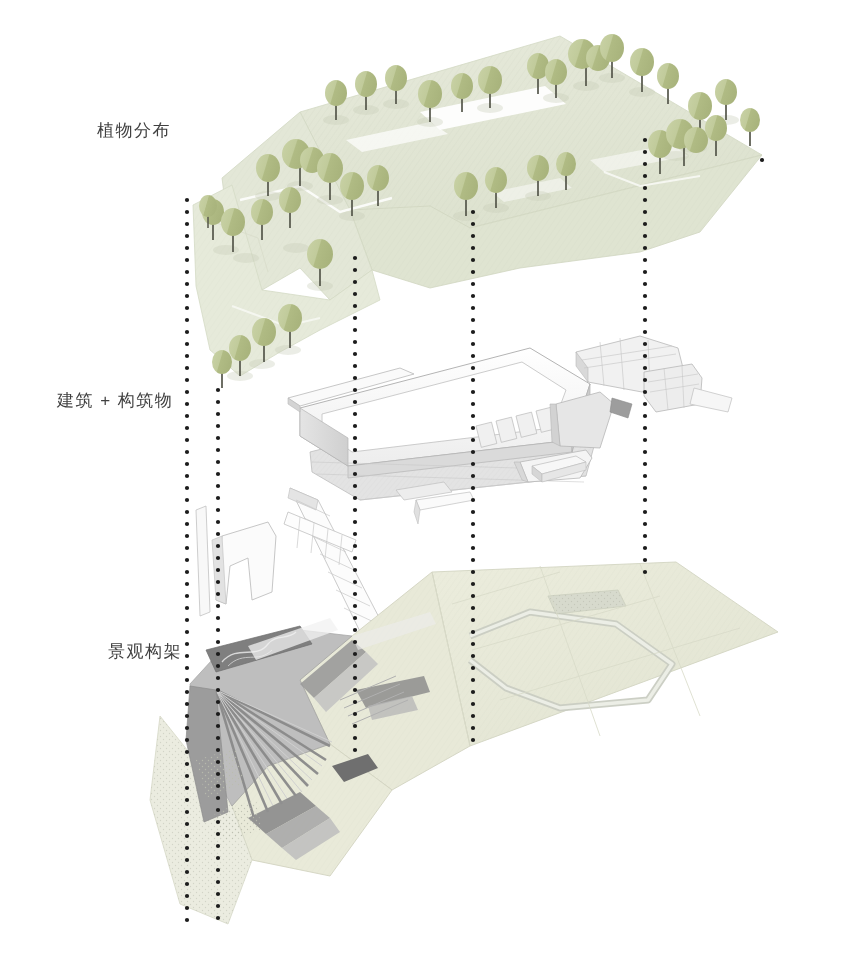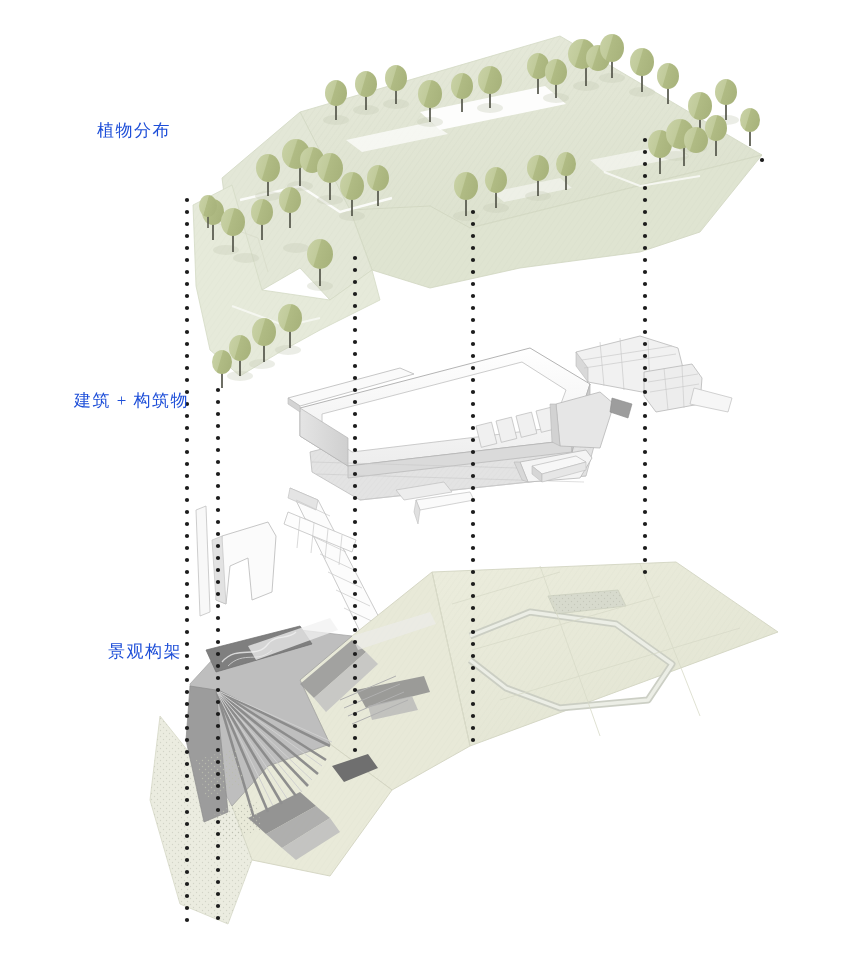--- a/index.html
+++ b/index.html
@@ -15,28 +15,28 @@
     font-family: "Liberation Sans", "DejaVu Sans", sans-serif;
   }
   #diagram-root {
     position: absolute;
     inset: 0;
     width: 850px;
     height: 957px;
   }
   .layer-label {
     position: absolute;
-    color: #1d4ed8;
+    color: #404040;
     font-size: 17px;
     letter-spacing: 1.5px;
     white-space: nowrap;
     font-family: "Liberation Sans", "DejaVu Sans", sans-serif;
   }
   #label-plants   { left: 97px;  top: 119px; }
-  #label-building { left: 74px;  top: 389px; font-family: Liberation Serif, serif; }
+  #label-building { left: 57px;  top: 389px; }
   #label-landscape{ left: 108px; top: 640px; }
   svg { display: block; }
 </style>
 </head>
 <body>
 
 <div id="diagram-root">
 
   <svg id="diagram-svg" width="850" height="957" viewBox="0 0 850 957">
     <defs>

